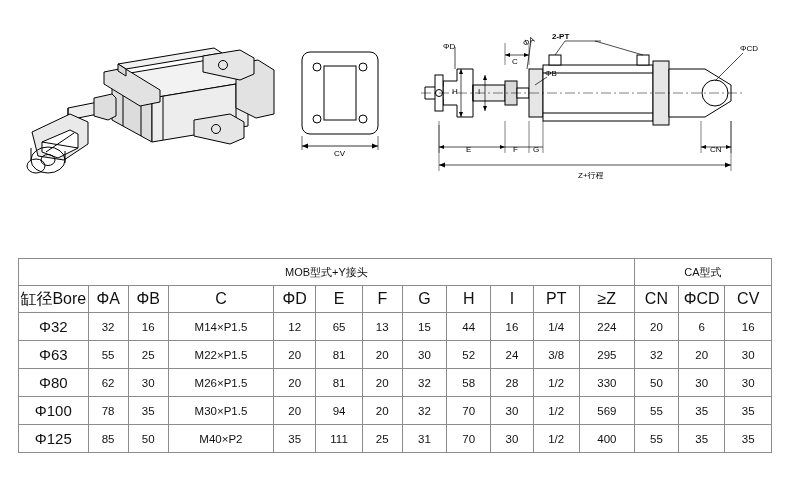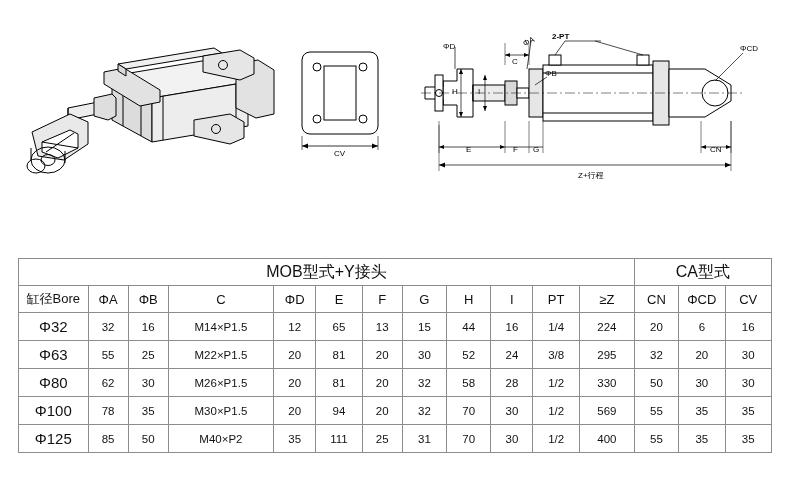--- a/index.html
+++ b/index.html
@@ -61,25 +61,25 @@
     border: 1px solid #8c8c8c;
     text-align: center;
     vertical-align: middle;
     padding: 0;
     height: 27px;
     font-weight: normal;
     color: #111;
   }
   table.spec tr.head-top th {
     height: 26px;
-    font-size: 16px;
+    font-size: 11px;
   }
   table.spec tr.head-sub th {
     height: 26px;
-    font-size: 13px;
+    font-size: 16px;
   }
   table.spec td.bore {
     font-size: 15px;
   }
   .c-bore  { width: 66px; }
   .c-a     { width: 38px; }
   .c-b     { width: 38px; }
   .c-c     { width: 100px; }
   .c-d     { width: 40px; }
   .c-e     { width: 44px; }

